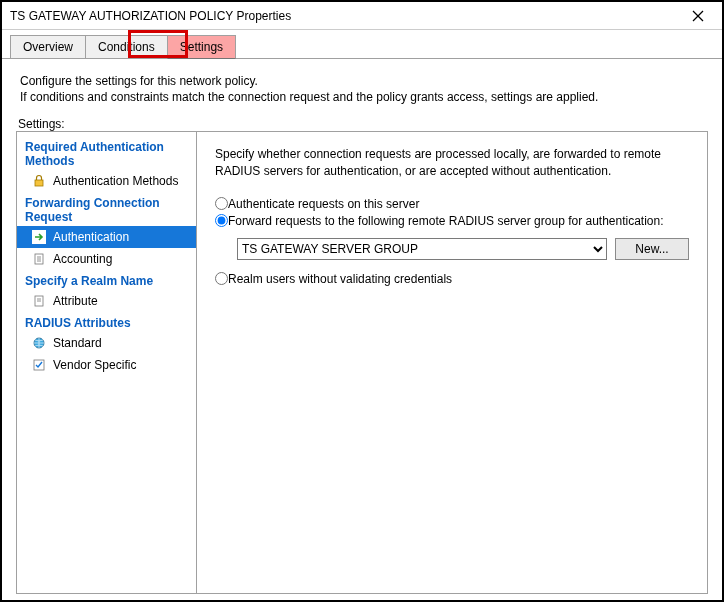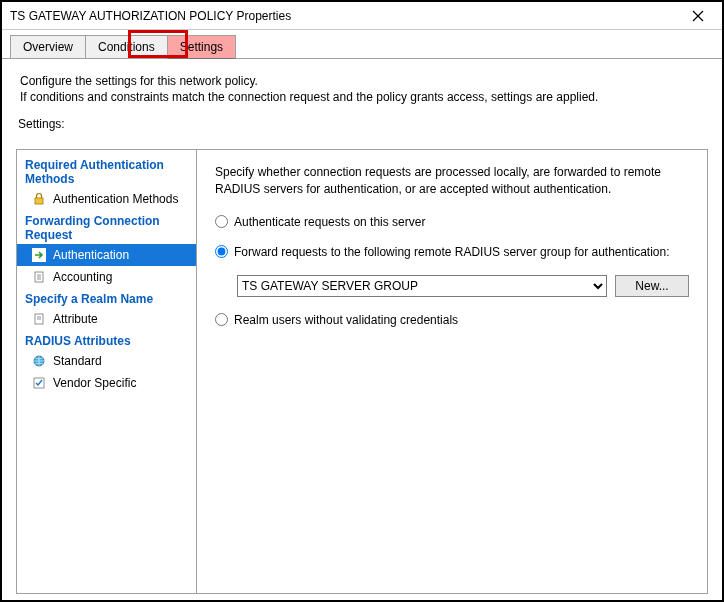--- a/index.html
+++ b/index.html
@@ -67,21 +67,21 @@
     height: 28px;
     z-index: 5;
   }
   .body-area {
     flex: 1;
     padding: 10px 14px 6px 14px;
     display: flex;
     flex-direction: column;
   }
   .intro { margin: 4px 0 12px 4px; line-height: 1.35; }
-  .settings-label { margin: 0 0 18px 2px; }
+  .settings-label { margin: 0 0 0 2px; }
   .split {
     flex: 1;
     display: flex;
     border: 1px solid #a0a0a0;
     min-height: 0;
   }
   .sidebar {
     width: 210px;
     border-right: 1px solid #a0a0a0;
     padding: 4px 0;
@@ -112,22 +112,21 @@
     justify-content: center;
   }
   .content {
     flex: 1;
     padding: 14px 18px;
   }
   .content p { margin: 0 0 18px 0; line-height: 1.35; }
   .radio-row {
     display: flex;
     align-items: center;
-    gap: 6px;
-    margin: 16px 0;
+    margin: 3px 0;
   }
   .radio-row input[type=radio] { margin: 0; }
   .sub-row {
     display: flex;
     align-items: center;
     gap: 8px;
     margin: 10px 0 12px 22px;
   }
   .sub-row select {
     width: 370px;

